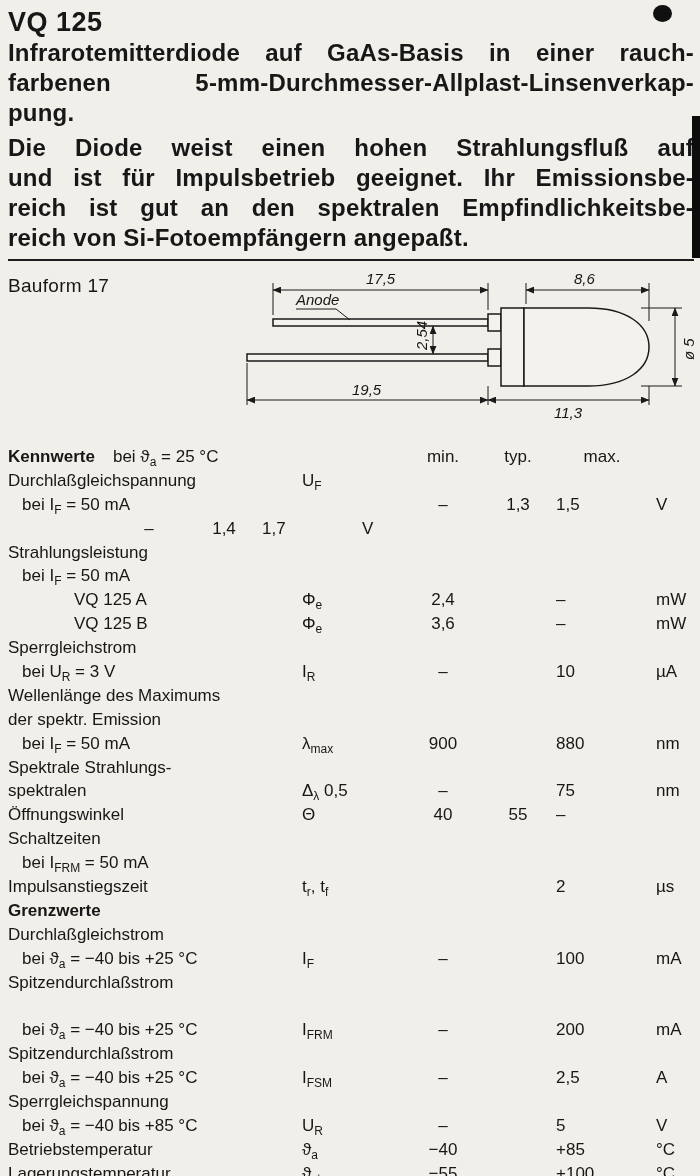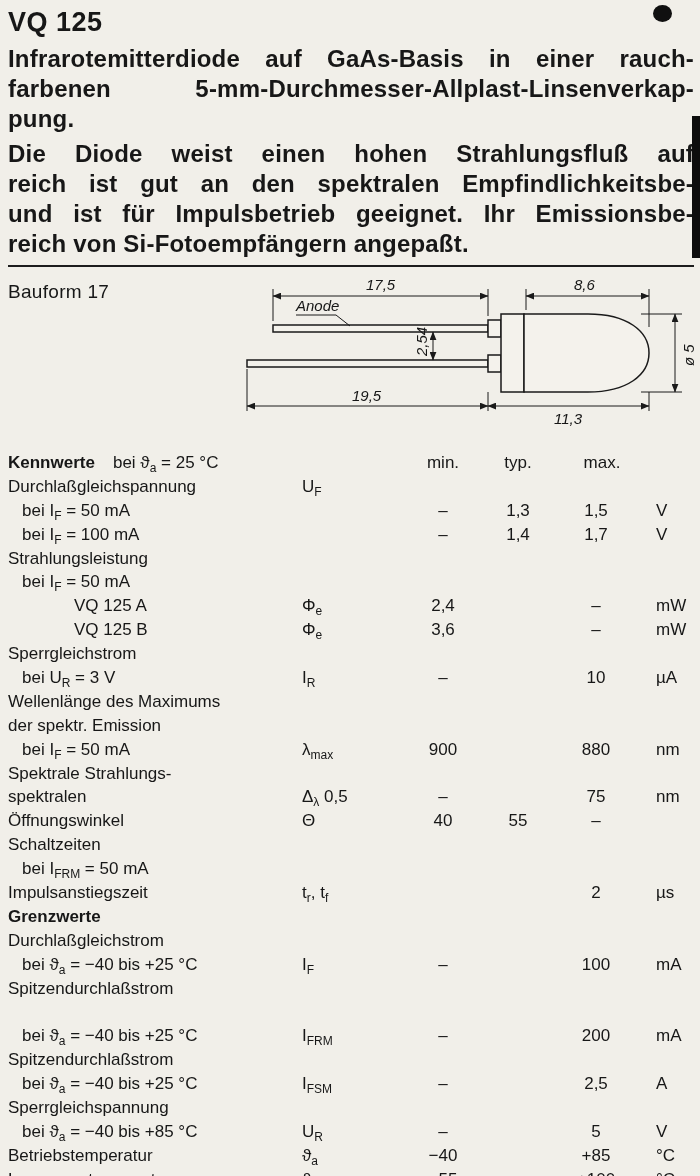--- a/index.html
+++ b/index.html
@@ -7,21 +7,21 @@
     width:700px;height:1176px;overflow:hidden;position:relative;
     background:#f1efe9;color:#171717;
     font-family:"Liberation Sans",sans-serif;
   }
   .page{position:absolute;inset:0;padding:6px 6px 0 8px;box-sizing:border-box;}
 
   
   .title{font-size:27px;font-weight:700;letter-spacing:.5px;line-height:32px;}
 
   
-  .intro{margin-top:6px;}
+  .intro{margin-top:0;}
   .para + .para{margin-top:5px;}
   .pline{
     font-size:24px;font-weight:600;line-height:30px;letter-spacing:.2px;
     text-align:justify;text-align-last:justify;white-space:normal;
   }
   .pline.last{text-align-last:left;}
 
   
   .rule{border:0;border-top:2px solid #1d1d1d;margin:6px 0 0 0;}
 
@@ -31,21 +31,21 @@
   .drawing{position:absolute;left:228px;top:2px;}
 
   
   .dtable{margin-top:20px;}
   .trow{display:flex;height:23.9px;line-height:23.9px;font-size:17px;}
   .cell{flex:none;white-space:nowrap;}
   .cell.label{width:294px;}
   .cell.symbol{width:104px;}
   .cell.min{width:74px;text-align:center;}
   .cell.typ{width:76px;text-align:center;}
-  .cell.max{width:92px;text-align:center;padding-right:12px;box-sizing:border-box;}
+  .cell.max{width:92px;text-align:left;padding-right:12px;box-sizing:border-box;}
   .cell.unit{width:50px;padding-left:8px;box-sizing:border-box;}
   .cell.label.ind1{padding-left:14px;box-sizing:border-box;}
   .cell.label.ind2{padding-left:66px;box-sizing:border-box;}
   .bold{font-weight:700;}
   .hdrrow .cell{font-size:17px;}
   .cond{margin-left:18px;}
   sub{font-size:12px;line-height:0;}
 
   
   .dot{position:absolute;left:653px;top:5px;width:19px;height:17px;background:#101010;border-radius:50%;}
@@ -61,22 +61,22 @@
   <div class="edgebar"></div>
 
   <div class="intro">
     <div class="para">
       <div class="pline">Infrarotemitterdiode auf GaAs-Basis in einer rauch-</div>
       <div class="pline">farbenen 5-mm-Durchmesser-Allplast-Linsenverkap-</div>
       <div class="pline last">pung.</div>
     </div>
     <div class="para">
       <div class="pline">Die Diode weist einen hohen Strahlungsfluß auf</div>
+      <div class="pline">und ist für Impulsbetrieb geeignet. Ihr Emissionsbe-</div>
       <div class="pline">reich ist gut an den spektralen Empfindlichkeitsbe-</div>
-      <div class="pline">und ist für Impulsbetrieb geeignet. Ihr Emissionsbe-</div>
       <div class="pline last">reich von Si-Fotoempfängern angepaßt.</div>
     </div>
   </div>
 
   <hr class="rule">
 
   <div class="diagram">
     <div class="caption">Bauform 17</div>
 
     <svg class="drawing" width="468" height="162" viewBox="0 0 468 162">
@@ -154,21 +154,20 @@
         </div>
         <div class="trow">
           <div class="cell label ind1">bei I<sub>F</sub> =  50 mA</div>
           <div class="cell symbol"></div>
           <div class="cell min">–</div>
           <div class="cell typ">1,3</div>
           <div class="cell max">1,5</div>
           <div class="cell unit">V</div>
         </div>
         <div class="trow">
-          <div class="cell label ind1">bei I<sub>F</sub> = 100 mA</div>
           <div class="cell symbol"></div>
           <div class="cell min">–</div>
           <div class="cell typ">1,4</div>
           <div class="cell max">1,7</div>
           <div class="cell unit">V</div>
         </div>
         <div class="trow">
           <div class="cell label">Strahlungsleistung</div>
           <div class="cell symbol"></div>
           <div class="cell min"></div>

